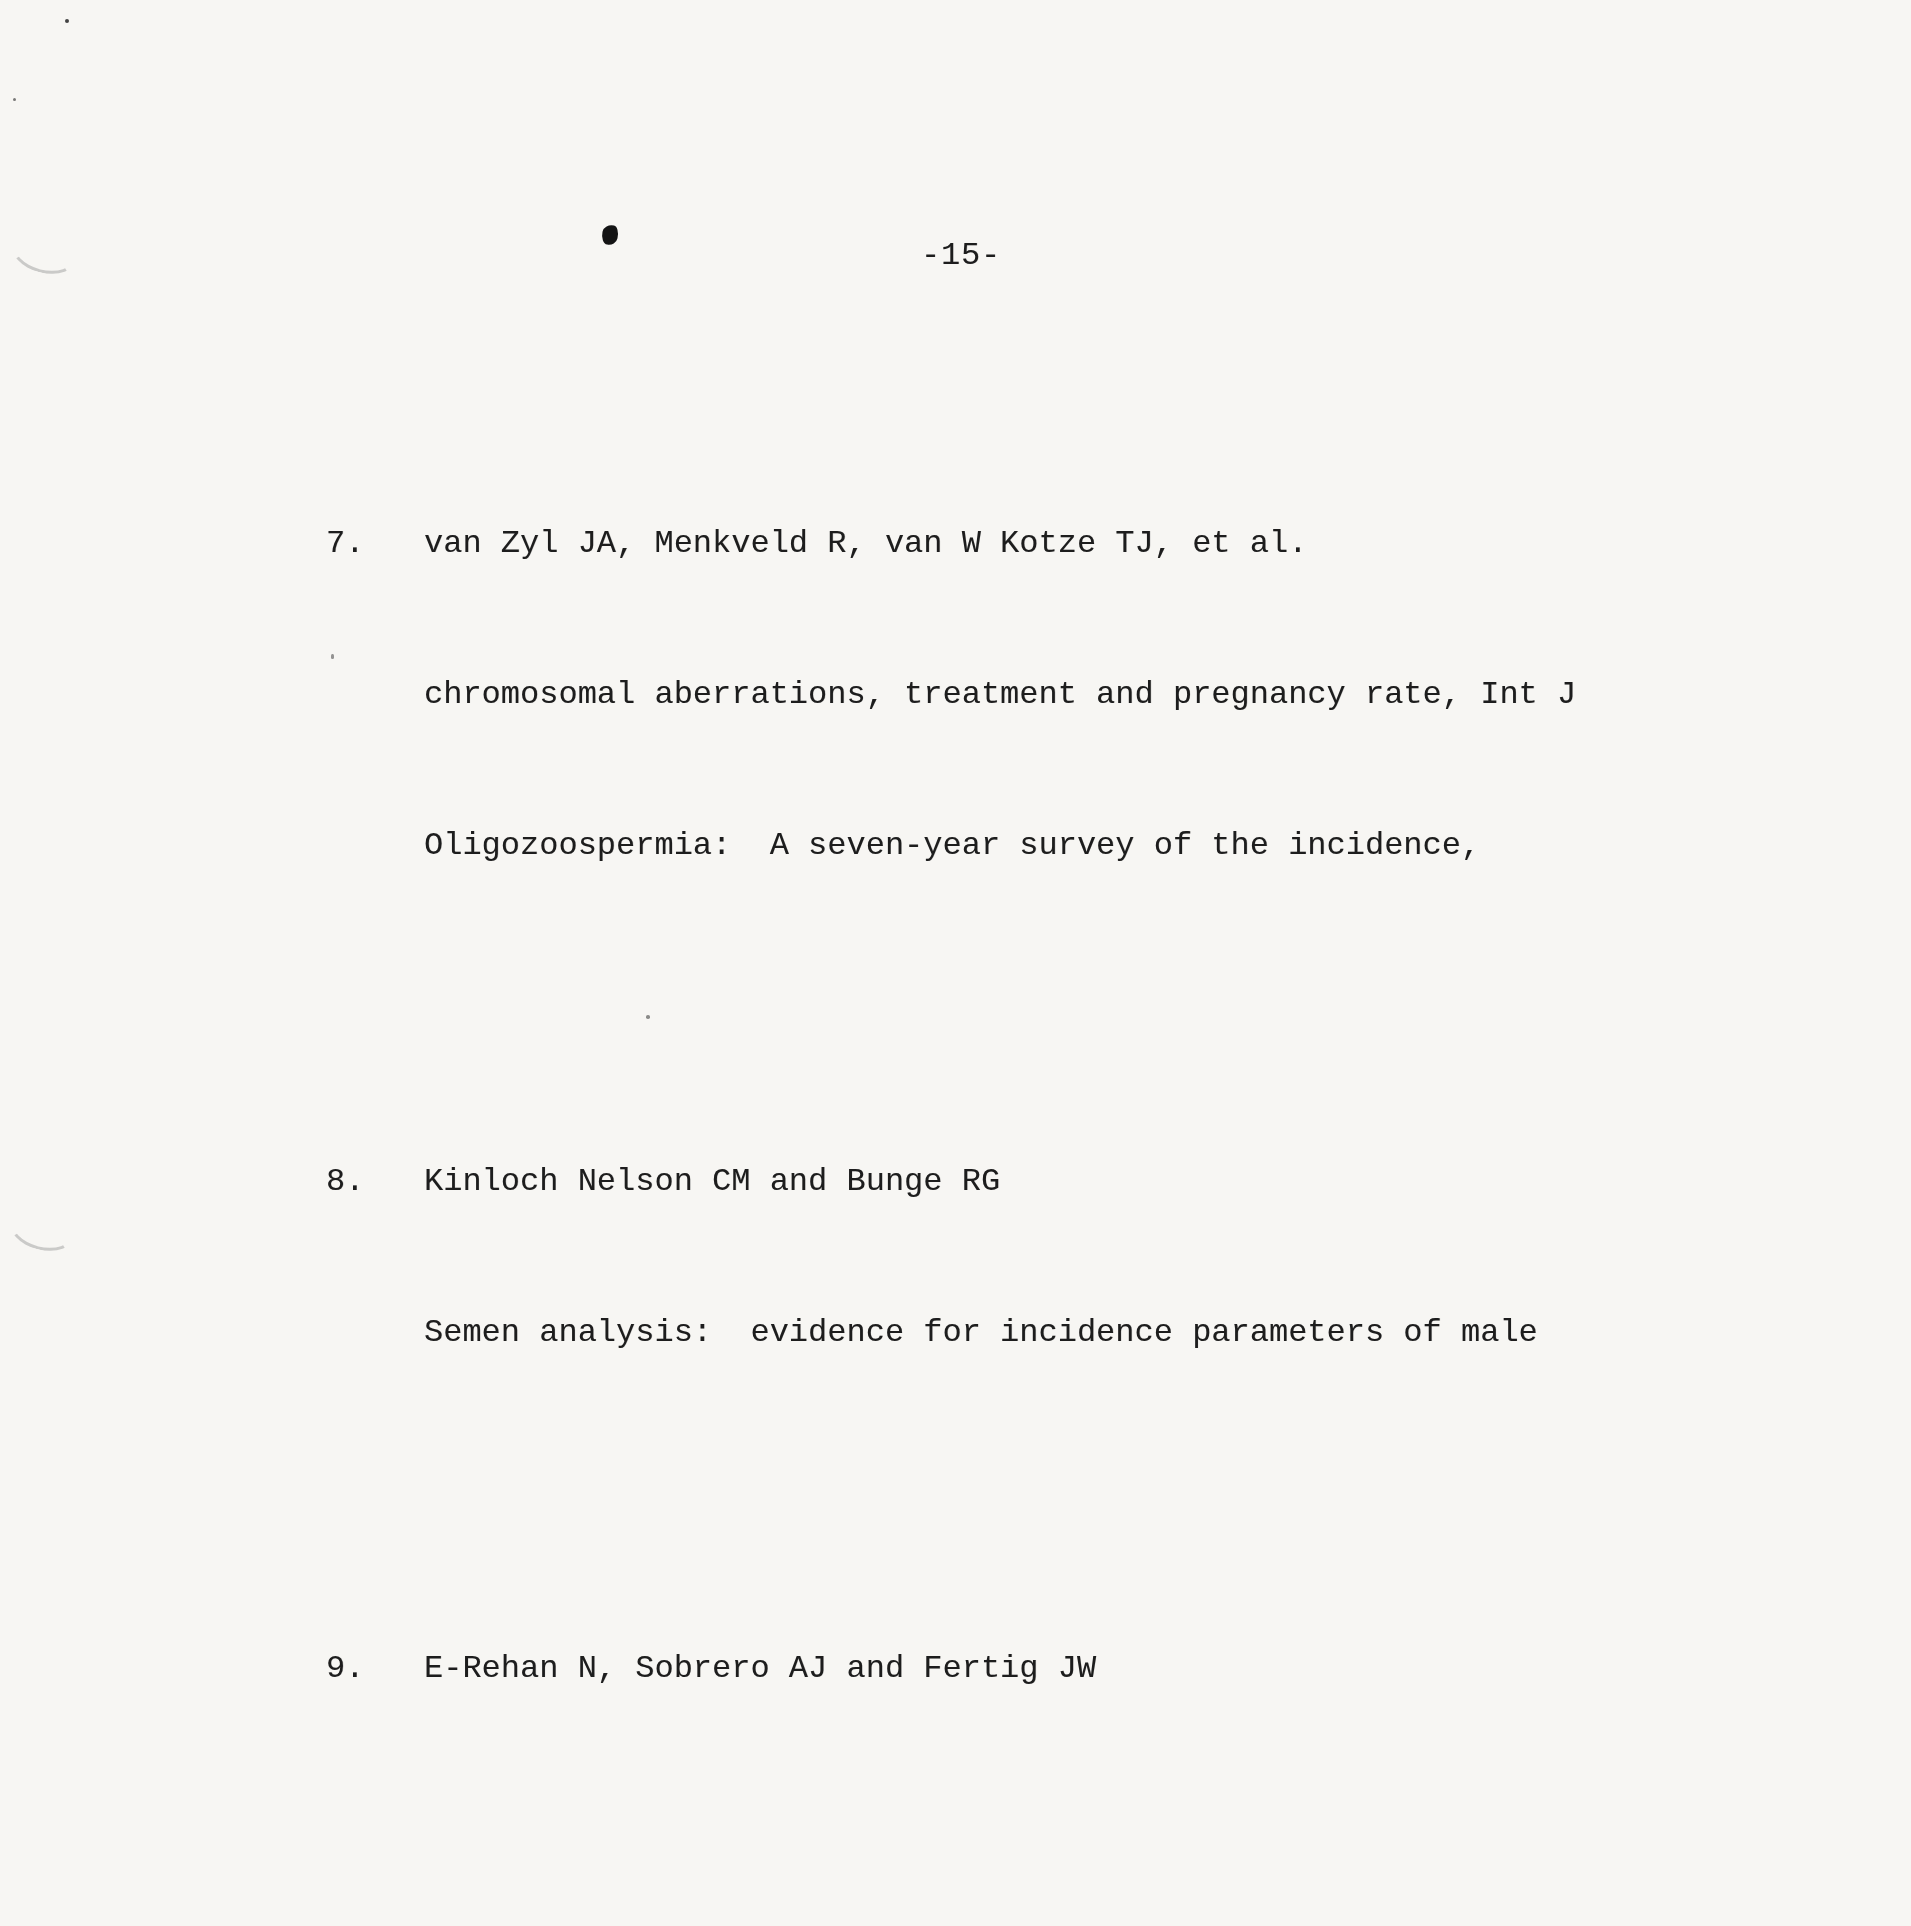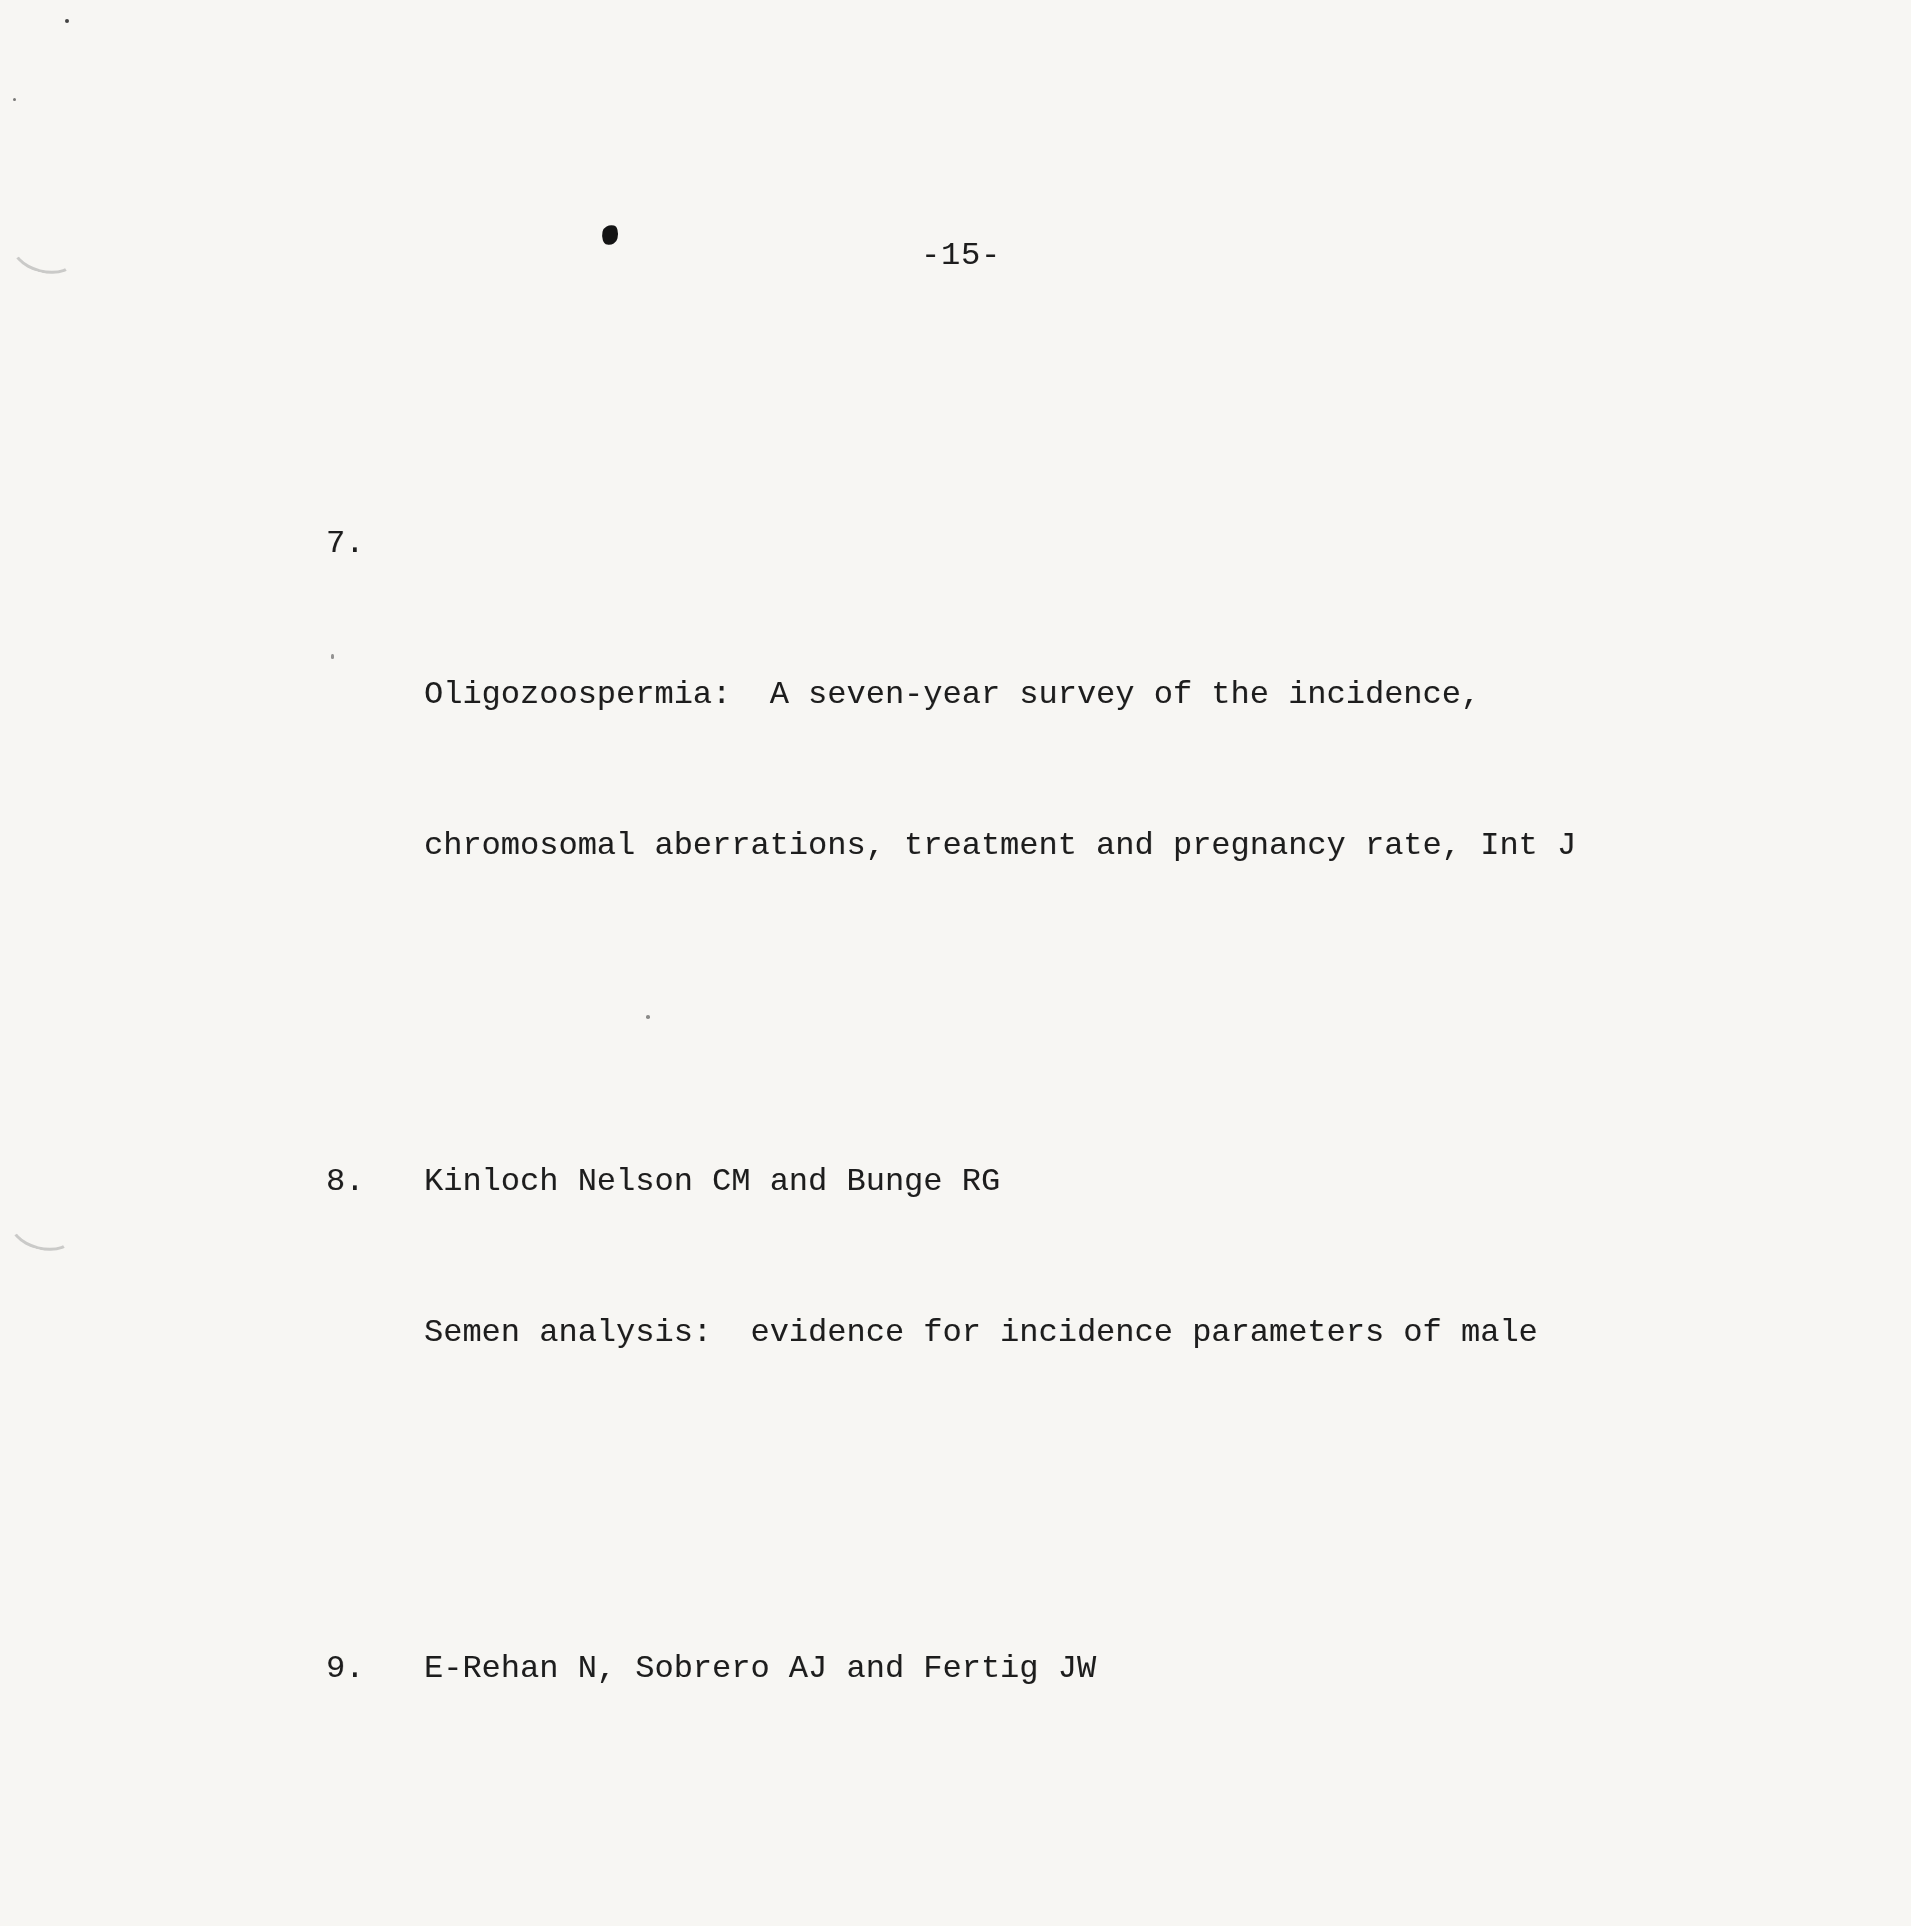--- a/index.html
+++ b/index.html
@@ -86,23 +86,23 @@
   <span class="arc arc-1"></span>
   <span class="arc arc-2"></span>
 
   <span class="ink-blot"></span>
 
   <div class="typed page-number">-15-</div>
 
   <div class="refs typed">
 
     <div>
-      <div class="line"><span class="num">7.</span></div>
+      <div class="line"><span class="num">7.</span><span>van Zyl JA, Menkveld R, van W Kotze TJ, et al.</span></div>
+      <div class="line">chromosomal aberrations, treatment and pregnancy rate, Int J</div>
       <div class="line">Oligozoospermia:  A seven-year survey of the incidence,</div>
-      <div class="line">chromosomal aberrations, treatment and pregnancy rate, Int J</div>
     </div>
 
     <div>
       <div class="line"><span class="num">8.</span><span>Kinloch Nelson CM and Bunge RG</span></div>
       <div class="line">Semen analysis:  evidence for incidence parameters of male</div>
     </div>
 
     <div>
       <div class="line"><span class="num">9.</span><span>E-Rehan N, Sobrero AJ and Fertig JW</span></div>
       

